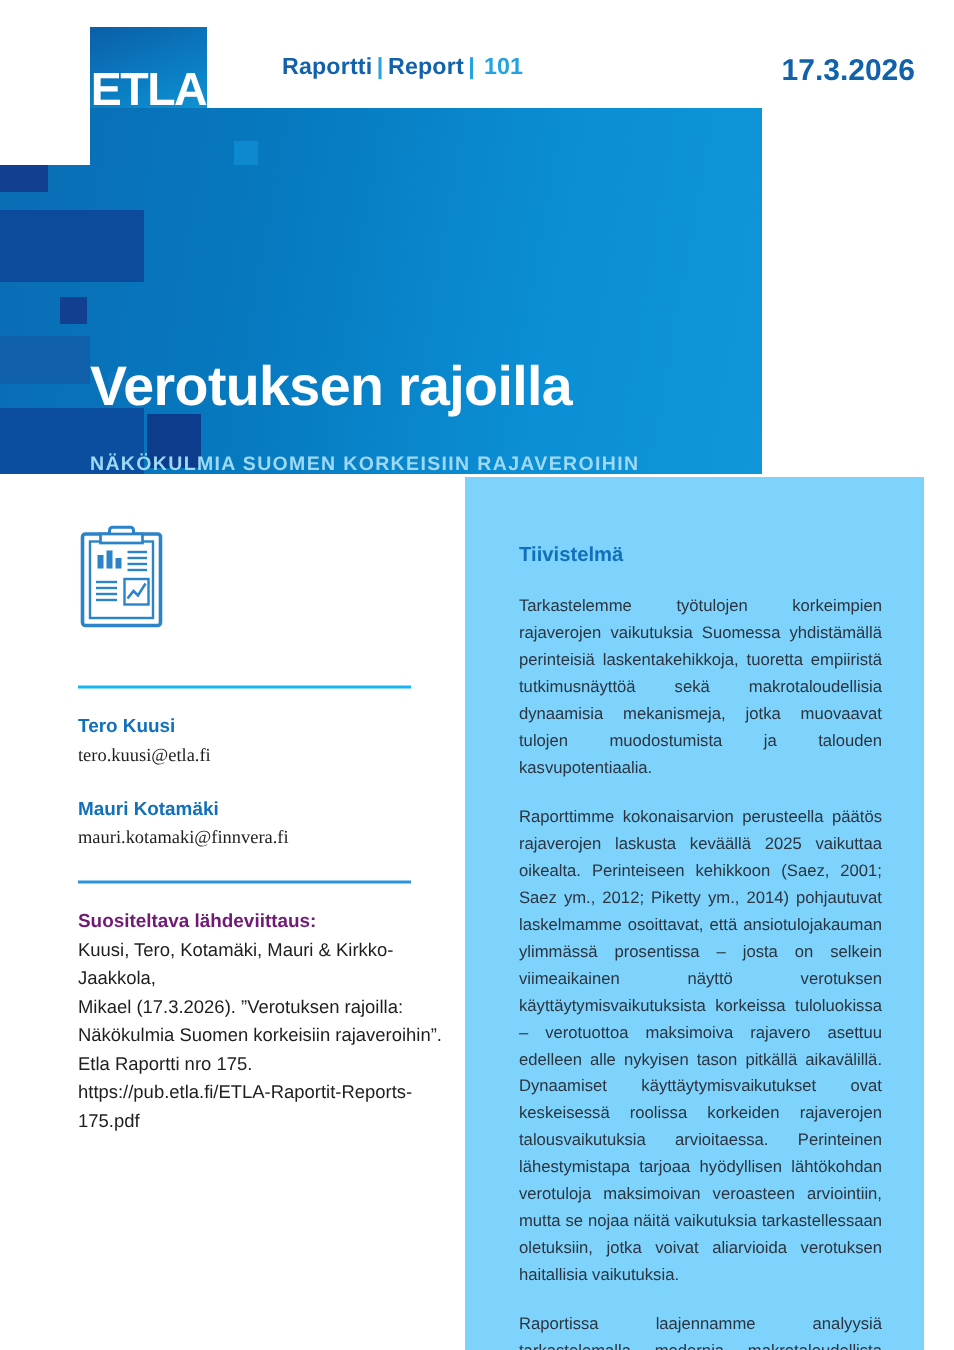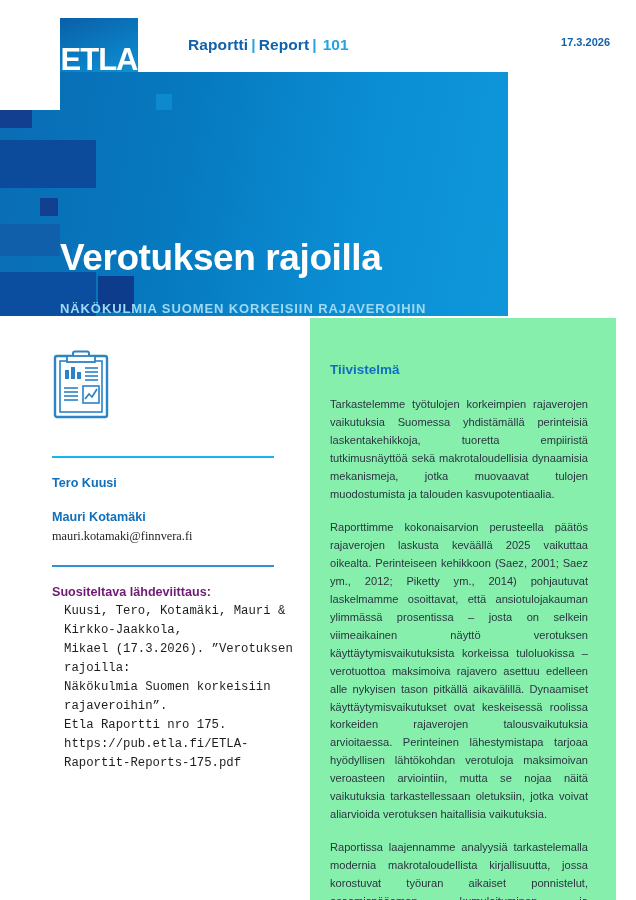--- a/index.html
+++ b/index.html
@@ -29,21 +29,21 @@
   }
   .report-line {
     position: absolute; left: 188px; top: 36px;
     font-size: 15.5px; font-weight: 700; letter-spacing: .1px;
     white-space: nowrap;
   }
   .report-line .dk { color: #1162ab; }
   .report-line .lt { color: #22a3e2; padding: 0 3px; }
   .date-line {
     position: absolute; right: 26px; top: 36px;
-    font-size: 11px; font-weight: 700; color: #1162ab; text-align: right;
+    font-size: 20px; font-weight: 700; color: #1162ab; text-align: right;
   }
 
   
   .hero {
     position: absolute; left: 0; top: 72px; width: 508px; height: 244px;
     background: linear-gradient(100deg, #0a6cb4 0%, #0679bf 35%, #0b8ed4 70%, #0f97da 100%);
     overflow: hidden;
   }
   .hero-white-notch {
     position: absolute; left: 0; top: 0; width: 636px; height: 38px;
@@ -85,29 +85,29 @@
     color: #1170bb; font-size: 12.6px; font-weight: 700; margin-bottom: 3px;
   }
   .author-aff, .author-mail {
     font-family: "Liberation Serif", serif;
     color: #1e1e1e; font-size: 12.3px; line-height: 1.48;
   }
   .cite-head {
     color: #701a75; font-size: 12.6px; font-weight: 700; margin-bottom: 3px;
   }
   .cite-body {
-    font-family: Liberation Mono, monospace;
-    color: #1e1e1e; font-size: 12.3px; line-height: 1.55; margin-left: 12px;
+    font-family: Liberation Sans, sans-serif;
+    color: #1e1e1e; font-size: 12.3px; line-height: 1.55;
   }
 
   
   .right-panel {
     position: absolute; left: 310px; top: 318px; width: 306px; height: 582px;
-    background: #86efac;
-    padding: 44px 28px 0 20px;
+    background: #7dd3fc;
+    padding: 44px 28px 0 36px;
   }
   .abs-head {
     color: #1170bb; font-size: 13.5px; font-weight: 700; margin-bottom: 19px;
   }
   .abs-p {
     color: #2b3440; font-size: 11.1px; line-height: 1.62;
     text-align: justify; margin-bottom: 15px;
     font-family: "Liberation Sans", sans-serif;
   }
 </style>
@@ -162,20 +162,21 @@
         <line x1="12" y1="50" x2="26" y2="50"></line>
       </g>
       <rect x="31" y="36" width="16" height="17" fill="none" stroke="#2b83c8" stroke-width="1.6"></rect>
       <polyline points="33,49 37,44 40,47 45,39" fill="none" stroke="#2b83c8" stroke-width="1.7"></polyline>
     </svg>
 
     <div class="rule"></div>
 
     <div class="author">
       <div class="author-name">Tero Kuusi</div>
+      <div class="author-mail">tero.kuusi@etla.fi</div>
     </div>
 
     <div class="author">
       <div class="author-name">Mauri Kotamäki</div>
       <div class="author-mail">mauri.kotamaki@finnvera.fi</div>
     </div>
 
 
     <div class="rule thin"></div>
 

